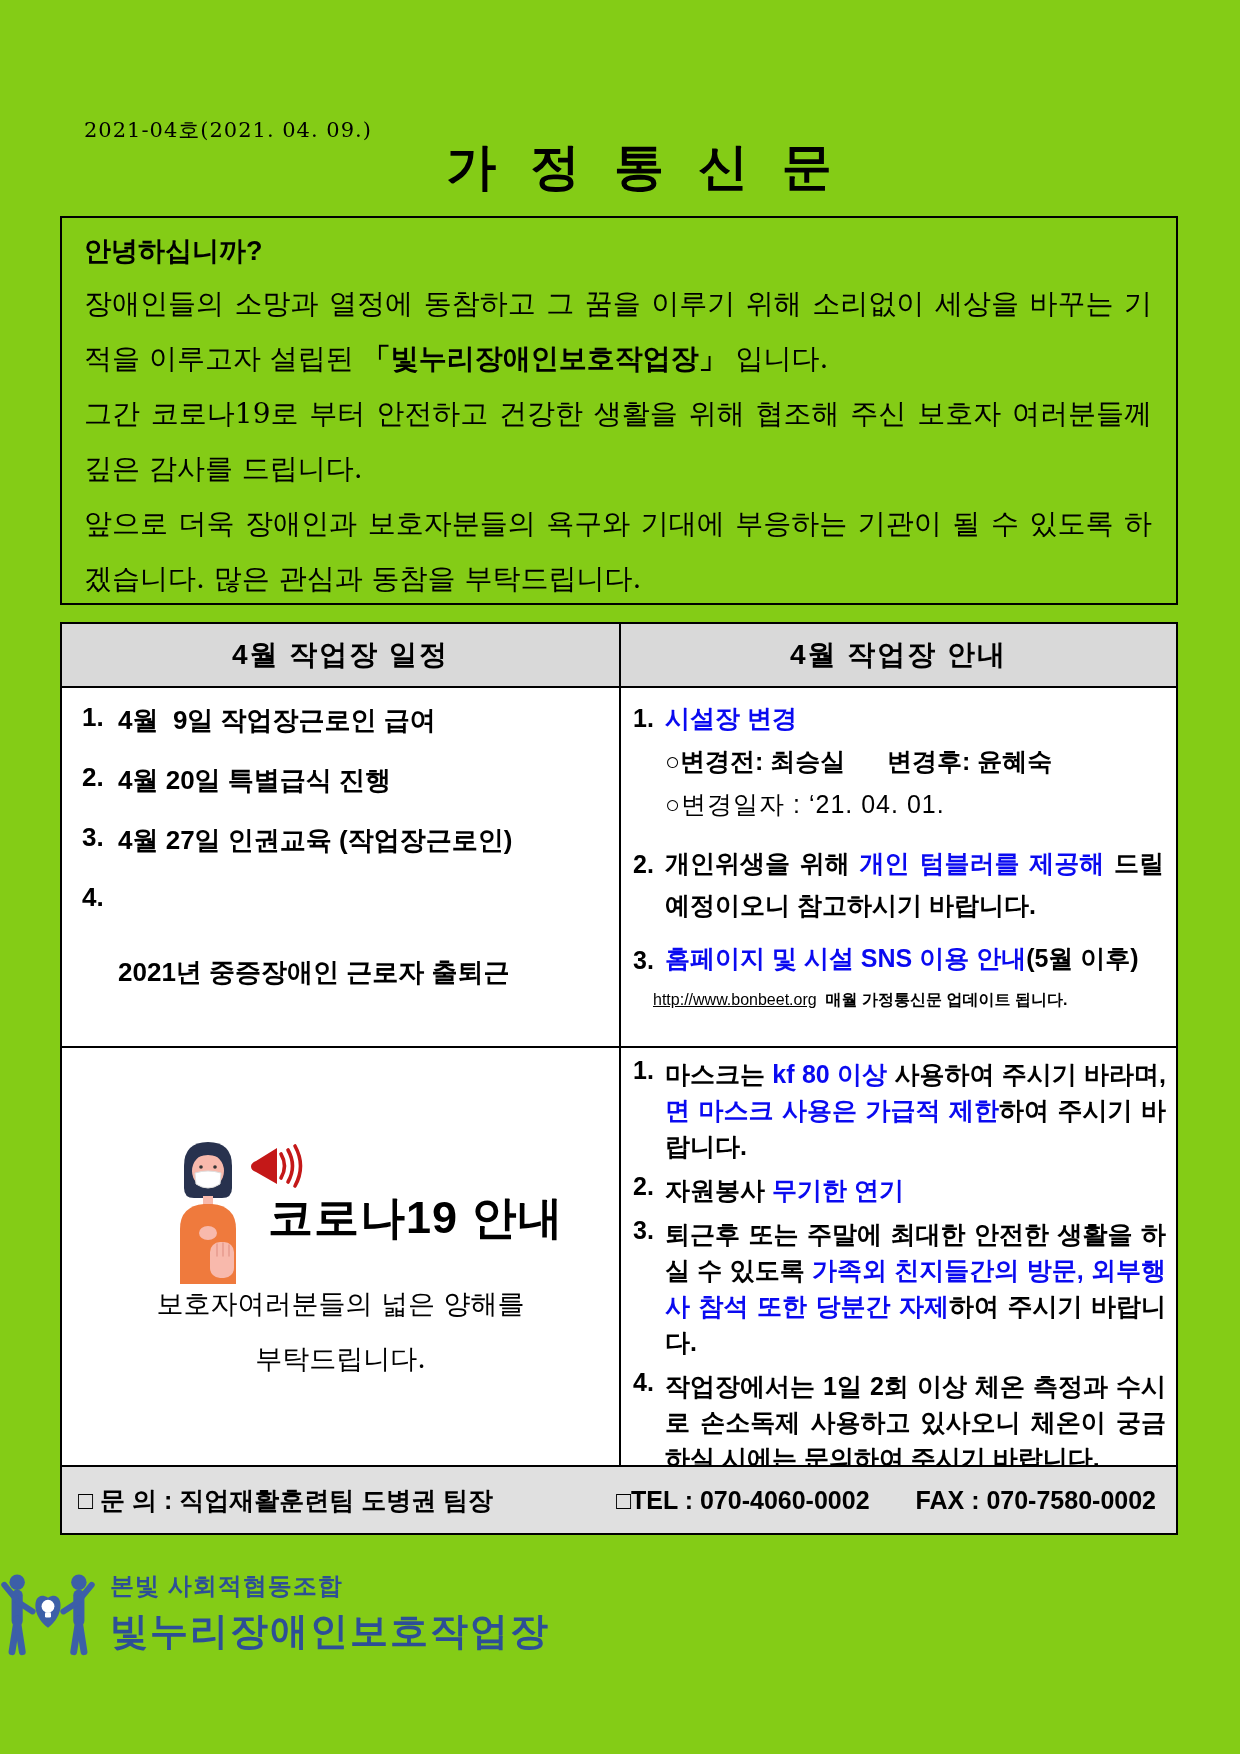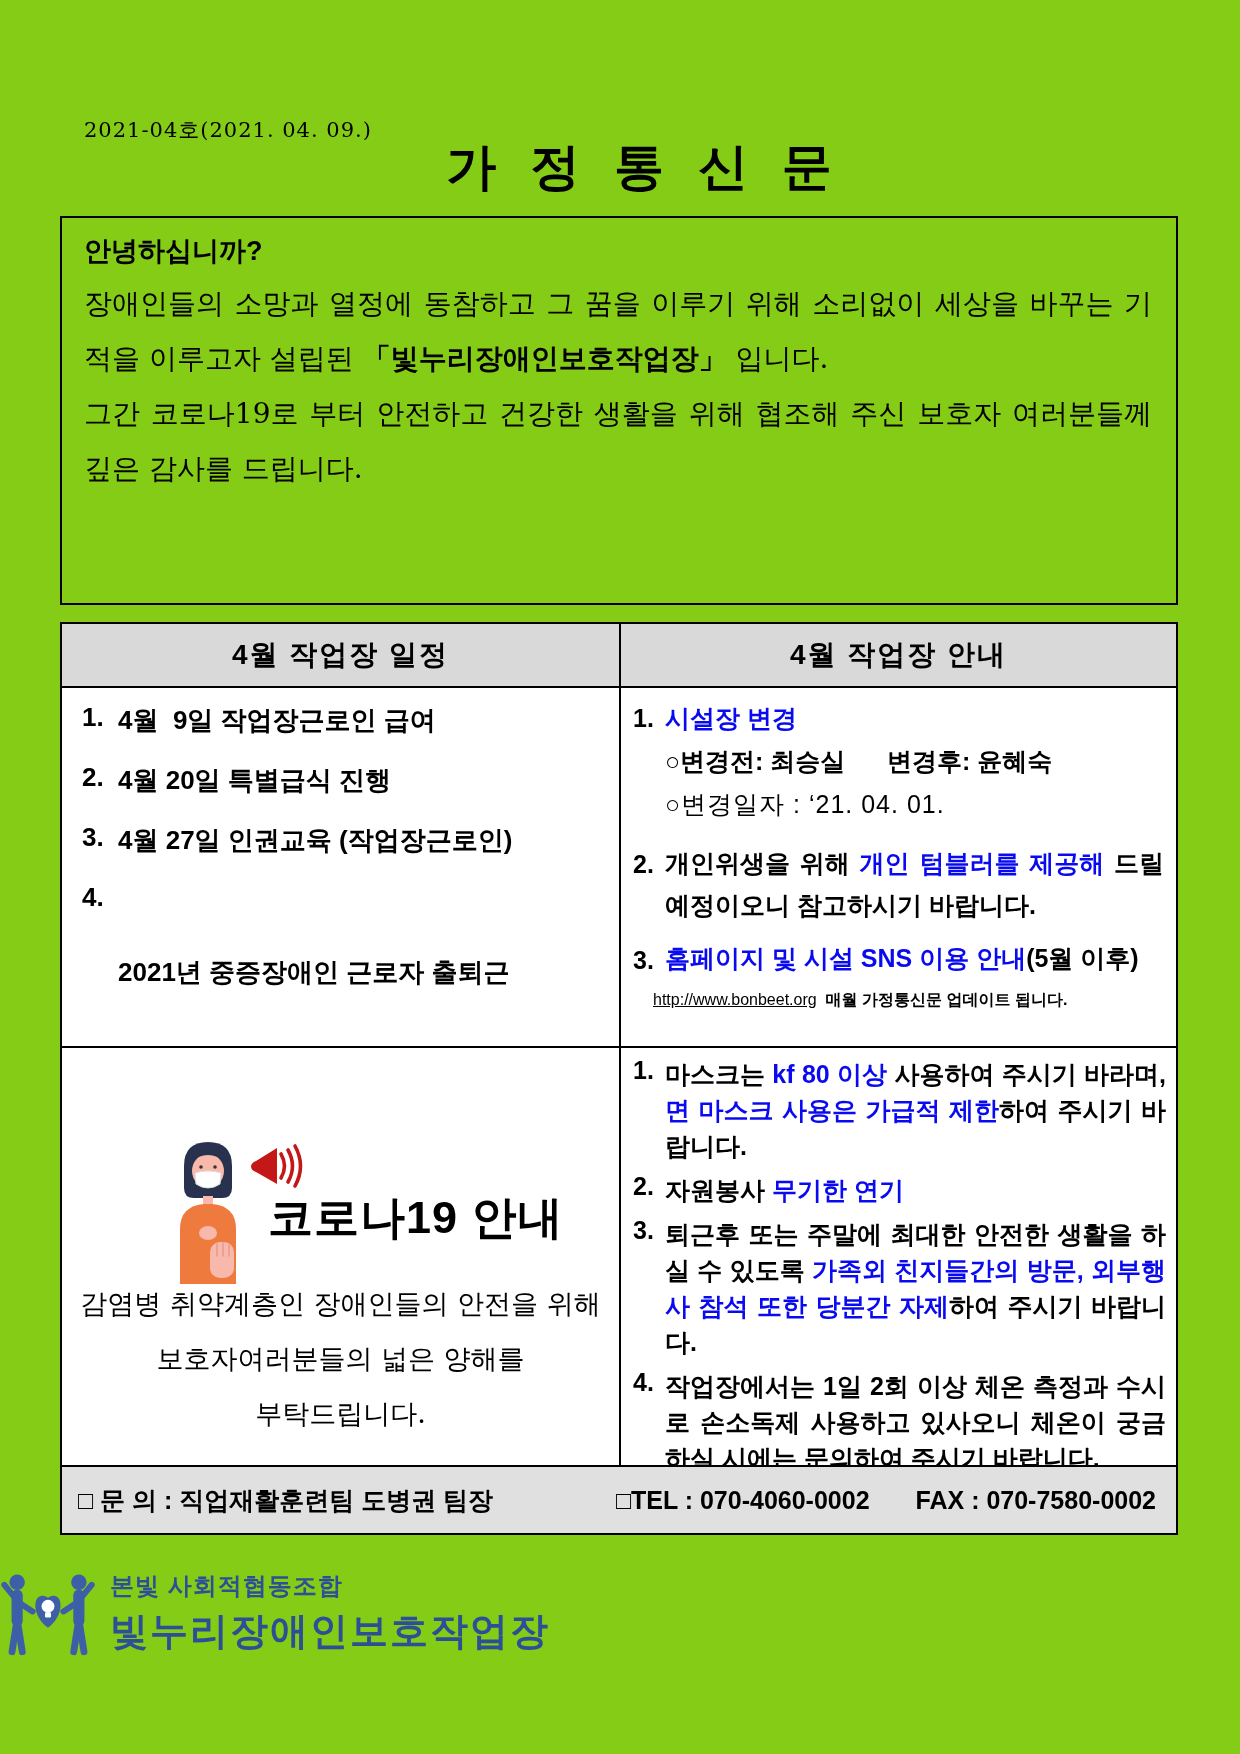--- a/index.html
+++ b/index.html
@@ -87,20 +87,21 @@
 
 <div class="page">
 
   <div class="issue-no">2021-04호(2021. 04. 09.)</div>
   <h1 class="title">가 정 통 신 문</h1>
 
   <section class="greeting">
     <div class="hello">안녕하십니까?</div>
     <div class="gpara"><span>장애인들의 소망과 열정에 동참하고 그 꿈을 이루기 위해 소리없이 세상을 바꾸는 기적을 이루고자 설립된 </span><span class="sbold">「빛누리장애인보호작업장」</span><span> 입니다.</span></div>
     <div class="gpara">그간 코로나19로 부터 안전하고 건강한 생활을 위해 협조해 주신 보호자 여러분들께 깊은 감사를 드립니다.</div>
+    <div class="gpara">앞으로 더욱 장애인과 보호자분들의 욕구와 기대에 부응하는 기관이 될 수 있도록 하겠습니다.  많은 관심과 동참을 부탁드립니다.</div>
   </section>
 
   <section class="tbl">
 
     <div class="tr thead">
       <div class="cell l">4월 작업장 일정</div>
       <div class="cell r">4월 작업장 안내</div>
     </div>
 
     <div class="tr rowA">
@@ -172,21 +173,20 @@
             <path d="M20 150 L20 95 Q20 72 44 70 L52 70 Q76 72 76 95 L76 150 Z" fill="#ef7a3d"></path>
             <ellipse cx="48" cy="99" rx="9" ry="7" fill="#f8b9ac"></ellipse>
             <g>
               <rect x="50" y="108" width="24" height="36" rx="10" fill="#f8b9ac"></rect>
               <path d="M57 110 L57 122 M63 109 L63 122 M69 111 L69 122" stroke="#e89d90" stroke-width="1.6" fill="none" stroke-linecap="round"></path>
             </g>
           </g>
         </svg>
         <div class="covid-title">코로나19 안내</div>
         <div class="covid-caption">
-          <div>감염병 취약계층인 장애인들의 안전을 위해</div>
           <div>보호자여러분들의 넓은 양해를</div>
           <div>부탁드립니다.</div>
         </div>
       </div>
 
       <div class="cell r cnotes">
         <div class="c-note">
           <span class="c-num">1.</span>
           <div class="c-text"><span> 마스크는 </span><span class="c-blue">kf 80 이상</span><span> 사용하여 주시기 바라며, </span><span class="c-blue">면 마스크 사용은 가급적 제한</span><span>하여 주시기 바랍니다.</span></div>
         </div>

